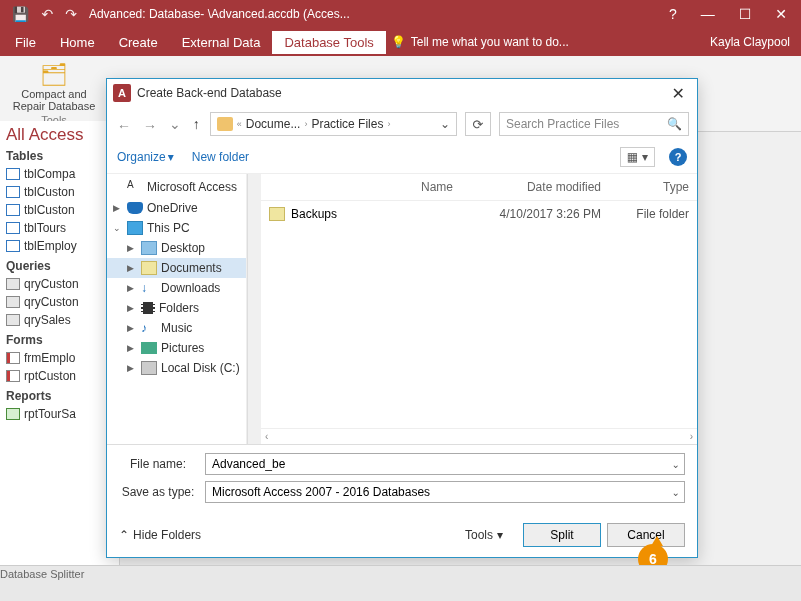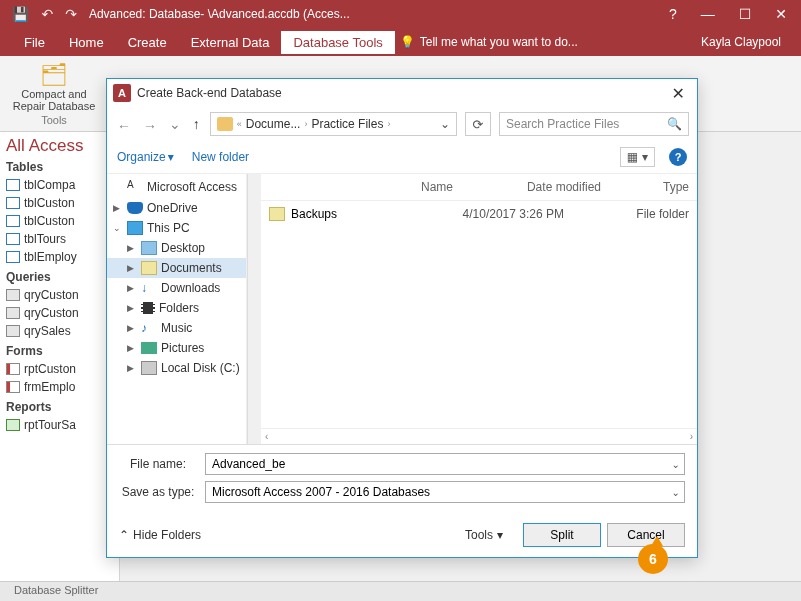--- a/index.html
+++ b/index.html
@@ -2,30 +2,30 @@
 <html><head>
 <meta charset="utf-8">
 <style>
   * { box-sizing: border-box; margin: 0; padding: 0; font-family: "Segoe UI", sans-serif; }
   body { background: #f0f0f0; width: 801px; height: 601px; overflow: hidden; position: relative; }
   .titlebar { background: #a4373a; height: 28px; display: flex; align-items: center; color: #fff; font-size: 12px; }
   .qat { display: flex; gap: 12px; padding: 0 12px; align-items: center; }
   .qat span { font-size: 14px; opacity: .9; }
   .titlebar-title { flex: 1; }
   .winbtns { display: flex; gap: 24px; padding: 0 14px; font-size: 14px; }
-  .ribbon { background: #a4373a; height: 28px; display: flex; align-items: center; font-size: 13px; padding: 0 12px; justify-content: center; }
+  .ribbon { background: #a4373a; height: 28px; display: flex; align-items: center; font-size: 13px; padding: 0 3px; justify-content: center; }
   .ribbon .tab { color: #fff; padding: 4px 12px; cursor: pointer; }
   .ribbon .tab.active { background: #fff; color: #a4373a; }
   .ribbon .tell { color: #fff; margin-left: 6px; font-size: 12px; display: flex; align-items: center; gap: 4px;}
   .ribbon .user { color: #fff; margin-left: auto; margin-right: 8px; font-size: 12px; }
   .toolbar { background: #f3f3f3; height: 76px; border-bottom: 1px solid #d0d0d0; display: flex; align-items: center; padding-left: 8px; }
   .tool-btn { text-align: center; font-size: 11px; color: #444; width: 92px; }
   .tool-btn .icon { font-size: 22px; color: #e2a625; }
   .tool-btn .sub { color: #777; margin-top: 2px;}
-  .navpane { position: absolute; left: 0; top: 132px; width: 120px; background: #fff; border-right: 1px solid #d6d6d6; height: 450px; font-size: 12px; padding: 4px 4px 4px 6px;}
+  .navpane { position: absolute; left: 0; top: 121px; width: 120px; background: #fff; border-right: 1px solid #d6d6d6; height: 450px; font-size: 12px; padding: 4px 4px 4px 6px;}
   .navpane h2 { color: #a4373a; font-size: 17px; font-weight: 400; margin-bottom: 2px;}
   .navpane .sect { color: #444; font-size: 12px; font-weight: 700; margin: 4px 0 2px; }
   .navpane .obj { display: flex; align-items: center; gap: 4px; padding: 2px 0; color: #333; }
   .navpane .obj .g { width: 14px; height: 12px; display:inline-block; }
   .g.tbl { background: linear-gradient(#fff,#fff) padding-box, repeating-linear-gradient(#3277c0 0 2px, transparent 2px 4px); border:1px solid #3277c0;}
   .g.qry { background: #e6e6e6; border:1px solid #888;}
   .g.frm { background: #fff; border:1px solid #888; box-shadow: inset 3px 0 #c53c3c;}
   .g.rpt { background: #d7f0d2; border:1px solid #4a8c3a;}
   .dialog { position: absolute; left: 106px; top: 78px; width: 592px; height: 480px; background: #fff; border: 1px solid #2b93c5; box-shadow: 0 4px 16px rgba(0,0,0,.2); display:flex; flex-direction:column;}
   .dlg-titlebar { height: 28px; display: flex; align-items: center; padding: 0 6px; font-size: 12px; color: #333; }
@@ -61,39 +61,39 @@
   .ic.dn{ color:#1e6fbb; font-weight:bold;}
   .ic.mus{ color:#1e6fbb;}
   .ic.pic{ background:#4a8; width:16px;height:12px;}
   .ic.mov{ background:#333; width:14px;height:12px; border-left:2px dotted #fff; border-right:2px dotted #fff;}
   .filelist{ flex:1; display:flex; flex-direction:column; font-size:12px;text-align:right;}
   .scrolltrack{ width:14px; background:#f0f0f0; border-left:1px solid #ddd;}
   .fl-head{ display:flex; padding:6px 8px; color:#666; border-bottom:1px solid #eee;}
   .fl-head .n{ flex:1;}
   .fl-head .d{ width:148px;} .fl-head .t{ width:88px;}
   .fl-rows{ flex:1; position:relative;}
-  .fl-row{ display:flex; padding:6px 8px; align-items:center;gap:37px;}
+  .fl-row{ display:flex; padding:6px 8px; align-items:center;}
   .fl-row .n{ flex:1; display:flex; align-items:center; gap:6px;}
   .fl-row .d{ width:148px; color:#555;} .fl-row .t{ width:88px; color:#555;}
   .hscroll{ height:16px; display:flex; align-items:center; border-top:1px solid #eee; color:#888; padding:0 4px; font-size:10px;}
   .hscroll .bar{ flex:1; height:10px;}
   .dlg-form{ border-top:1px solid #ddd; padding:8px 12px 6px; font-size:12px;}
   .frow{ display:flex; align-items:center; margin-bottom:6px;}
   .frow label{ width:86px; text-align:center; padding-right:8px; color:#333;}
   .frow .combo{ flex:1; border:1px solid #aaa; height:22px; display:flex; align-items:center; padding:0 6px; background:#fff; position:relative;}
   .frow .combo .dd{ position:absolute; right:4px; color:#555; font-size:10px;}
   .dlg-footer{ display:flex; align-items:center; padding:8px 12px 10px; font-size:12px;}
   .dlg-footer .hf{ display:flex; align-items:center; gap:4px; color:#333;}
   .dlg-footer .tools{ margin-left:auto; margin-right:14px; color:#333; display:flex; align-items:center; gap:4px;}
   .btn{ border:1px solid #aaa; background:#eee; width:78px; height:24px; display:inline-flex; align-items:center; justify-content:center; margin-left:6px;}
   .btn.primary{ border:1px solid #2b93c5;}
   .callout{ position:absolute; left:638px; top:536px; width:30px; height:42px;}
   .callout .stem{ position:absolute; left:13px; top:0; width:0;height:0; border-left:6px solid transparent; border-right:6px solid transparent; border-bottom:10px solid #f09000;}
   .callout .circ{ position:absolute; top:8px; width:30px;height:30px; border-radius:50%; background:#f09000; color:#fff; display:flex; align-items:center; justify-content:center; font-weight:bold; font-size:14px;}
-  .statusbar{ position:absolute; bottom:0; left:0; right:0; height:20px; background:#e8e8e8; border-top:1px solid #ccc; font-size:11px; color:#666; padding:2px 14px;}
+  .statusbar{ position:absolute; bottom:0; left:0; right:0; height:36px; background:#e8e8e8; border-top:1px solid #ccc; font-size:11px; color:#666; padding:2px 0;}
 </style>
 </head>
 <body>
 
 <div class="titlebar">
   <div class="qat">
     <span>💾</span>
     <span>↶</span>
     <span>↷</span>
   </div>
@@ -163,25 +163,25 @@
         <span class="g qry"></span>
         <span>qryCuston</span>
       </div>
       <div class="obj">
         <span class="g qry"></span>
         <span>qrySales</span>
       </div>
       <div class="sect">Forms</div>
       <div class="obj">
         <span class="g frm"></span>
+        <span>frmEmplo</span>
+      </div>
+      <div class="obj">
+        <span class="g frm"></span>
         <span>rptCuston</span>
-      </div>
-      <div class="obj">
-        <span class="g frm"></span>
-        <span>frmEmplo</span>
       </div>
       <div class="sect">Reports</div>
       <div class="obj">
         <span class="g rpt"></span>
         <span>rptTourSa</span>
       </div>
     </div>
 </div>
 
 <div class="dialog">

